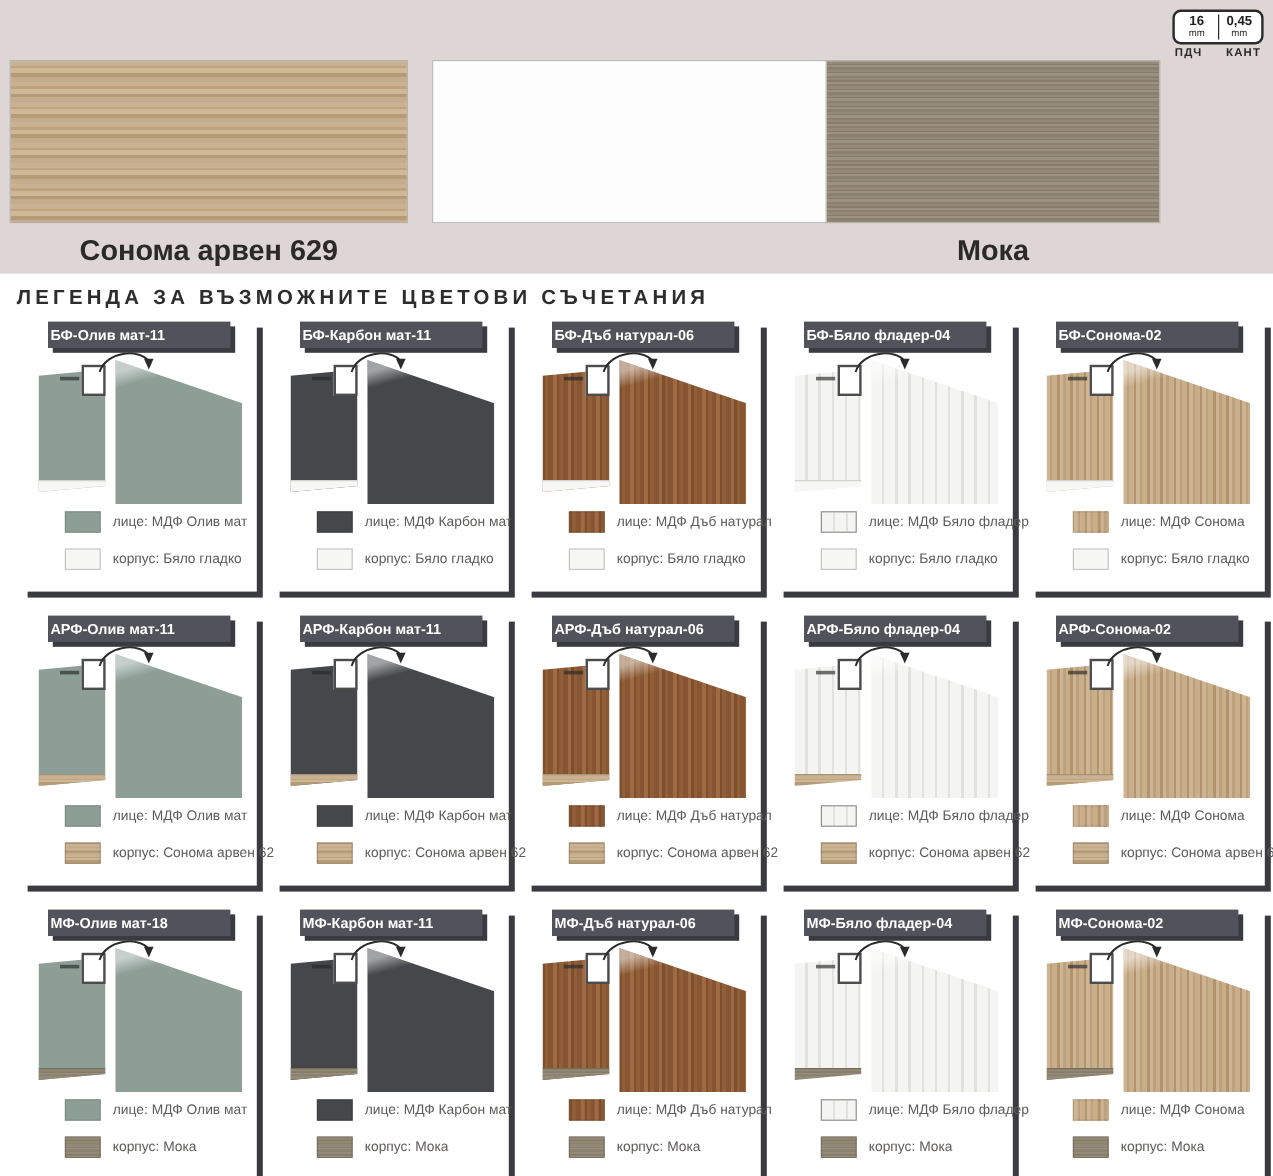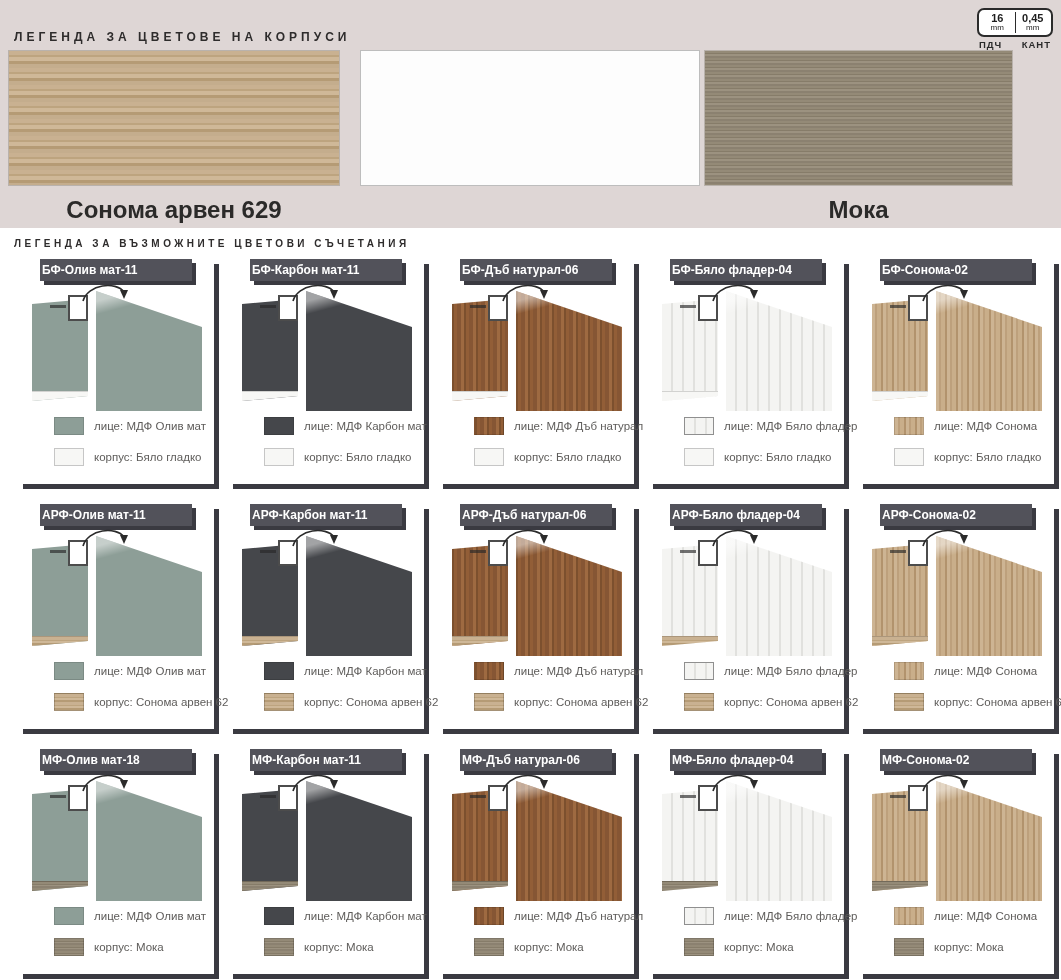--- a/index.html
+++ b/index.html
@@ -11,21 +11,21 @@
 
   
   .top-band { position:relative; width:100%; height:228px; background:#ded6d5; }
   .band-title {
     position:absolute; left:14px; top:30px;
     font-size:12px; font-weight:bold; letter-spacing:4px; color:#2e2c2c;
   }
   .swatch-block { position:absolute; top:50px; }
   .swatch-block.sb-0 { left:8px;   width:332px; }
   .swatch-block.sb-1 { left:360px; width:340px; }
-  .swatch-block.sb-2 { left:704px; width:309px; }
+  .swatch-block.sb-2 { left:688px; width:279px; }
   .big-swatch { width:100%; height:136px; border:1px solid #b9b2ac; }
   .big-swatch.tex-sonoma-arven {
     background:
       repeating-linear-gradient(to bottom,
         #c9b191 0 4px, #bda47f 4px 6px, #cfb898 6px 10px, #b59b75 10px 13px, #c4ad8d 13px 17px);
   }
   .big-swatch.tex-white { background:#fdfdfd; border:1px solid #bdbdbd; }
   .big-swatch.tex-moka {
     background:
       repeating-linear-gradient(to bottom,
@@ -47,21 +47,21 @@
   .mm-unit { font-size:8px; color:#1e1e1e; }
   .mm-divider { width:1px; background:#2b2b2b; margin:0 4px; }
   .mm-caption {
     display:flex; justify-content:space-between; margin-top:2px; padding:0 2px;
     font-size:9.5px; font-weight:bold; letter-spacing:1px; color:#2b2b2b;
   }
 
   
   .combo-title {
     margin:10px 0 8px 14px;
-    font-size:10px; font-weight:bold; letter-spacing:3.5px; color:#2e2c2c;
+    font-size:17px; font-weight:bold; letter-spacing:3.5px; color:#2e2c2c;
   }
   .cards-grid {
     display:grid; grid-template-columns:repeat(5, 196px);
     column-gap:14px; row-gap:20px; padding:2px 0 0 18px;
   }
 
   
   .card {
     position:relative; width:196px; height:225px; background:#ffffff;
     box-shadow:5px 5px 0 #3a3a41;
@@ -124,21 +124,20 @@
                          #c9b191 0 3px, #bda47f 3px 4px, #cfb898 4px 6px, #b59b75 6px 8px); }
   .body-moka         { --body-bg:repeating-linear-gradient(to bottom,
                          #948a77 0 2px, #867c69 2px 3px, #9c9280 3px 4px, #8b8170 4px 6px); }
 </style>
 </head>
 <body>
 
 <div class="page">
 
   <div class="top-band">
-    <div class="band-title">ЛЕГЕНДА ЗА ЦВЕТОВЕ НА КОРПУСИ</div>
 
     <div class="swatch-block sb-0">
       <div class="big-swatch tex-sonoma-arven"></div>
       <div class="big-label">Сонома арвен 629</div>
     </div>
     <div class="swatch-block sb-1">
       <div class="big-swatch tex-white"></div>
     </div>
     <div class="swatch-block sb-2">
       <div class="big-swatch tex-moka"></div>

